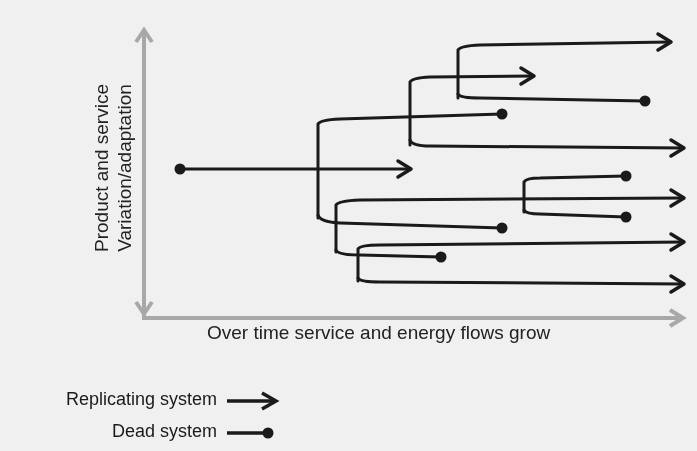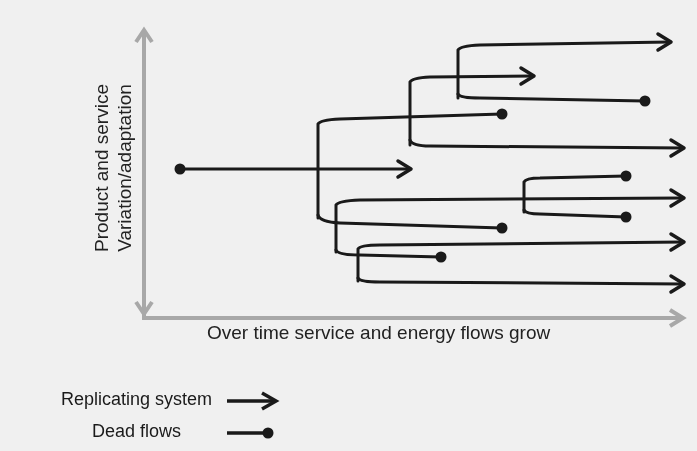--- a/index.html
+++ b/index.html
@@ -2,21 +2,21 @@
 <html><head>
 <meta charset="utf-8">
 <style>
   html, body { margin: 0; padding: 0; }
   body { width: 697px; height: 451px; background: #f0f0f0; position: relative; overflow: hidden;
          font-family: "Liberation Sans", "DejaVu Sans", sans-serif; color: #1a1a1a; }
   svg { position: absolute; left: 0; top: 0; }
   .ylabel { position: absolute; left: 113px; top: 168px; transform: translate(-50%, -50%) rotate(-90deg);
             font-size: 19px; line-height: 23px; text-align: center; white-space: nowrap; color: #222; }
   .xlabel { position: absolute; left: 207px; top: 322px; font-size: 19px; color: #222; white-space: nowrap; }
-  .legend-row { position: absolute; font-size: 18px; color: #1a1a1a; white-space: nowrap; text-align: center; width: 217px; margin-left: 28px; }
+  .legend-row { position: absolute; font-size: 18px; color: #1a1a1a; white-space: nowrap; text-align: right; width: 217px; }
 </style>
 </head>
 <body>
 
 <svg width="697" height="451">
   <defs>
     <marker id="arrowAxis" markerWidth="10" markerHeight="10" refX="7" refY="5" orient="auto" markerUnits="userSpaceOnUse">
       <path d="M1,0 L8,5 L1,10" fill="none" stroke="#a8a8a8" stroke-width="3"></path>
     </marker>
   </defs>
@@ -71,13 +71,13 @@
   </g>
 </svg>
 
 <div class="ylabel">
   <div>Product and service</div>
   <div>Variation/adaptation</div>
 </div>
 <div class="xlabel">Over time service and energy flows grow</div>
 
 <div class="legend-row" style="left:0; top:389px;">Replicating system</div>
-<div class="legend-row" style="left:0; top:421px;">Dead flows</div>
+<div class="legend-row" style="left:0; top:421px;">Dead system</div>
 
 </body></html>

